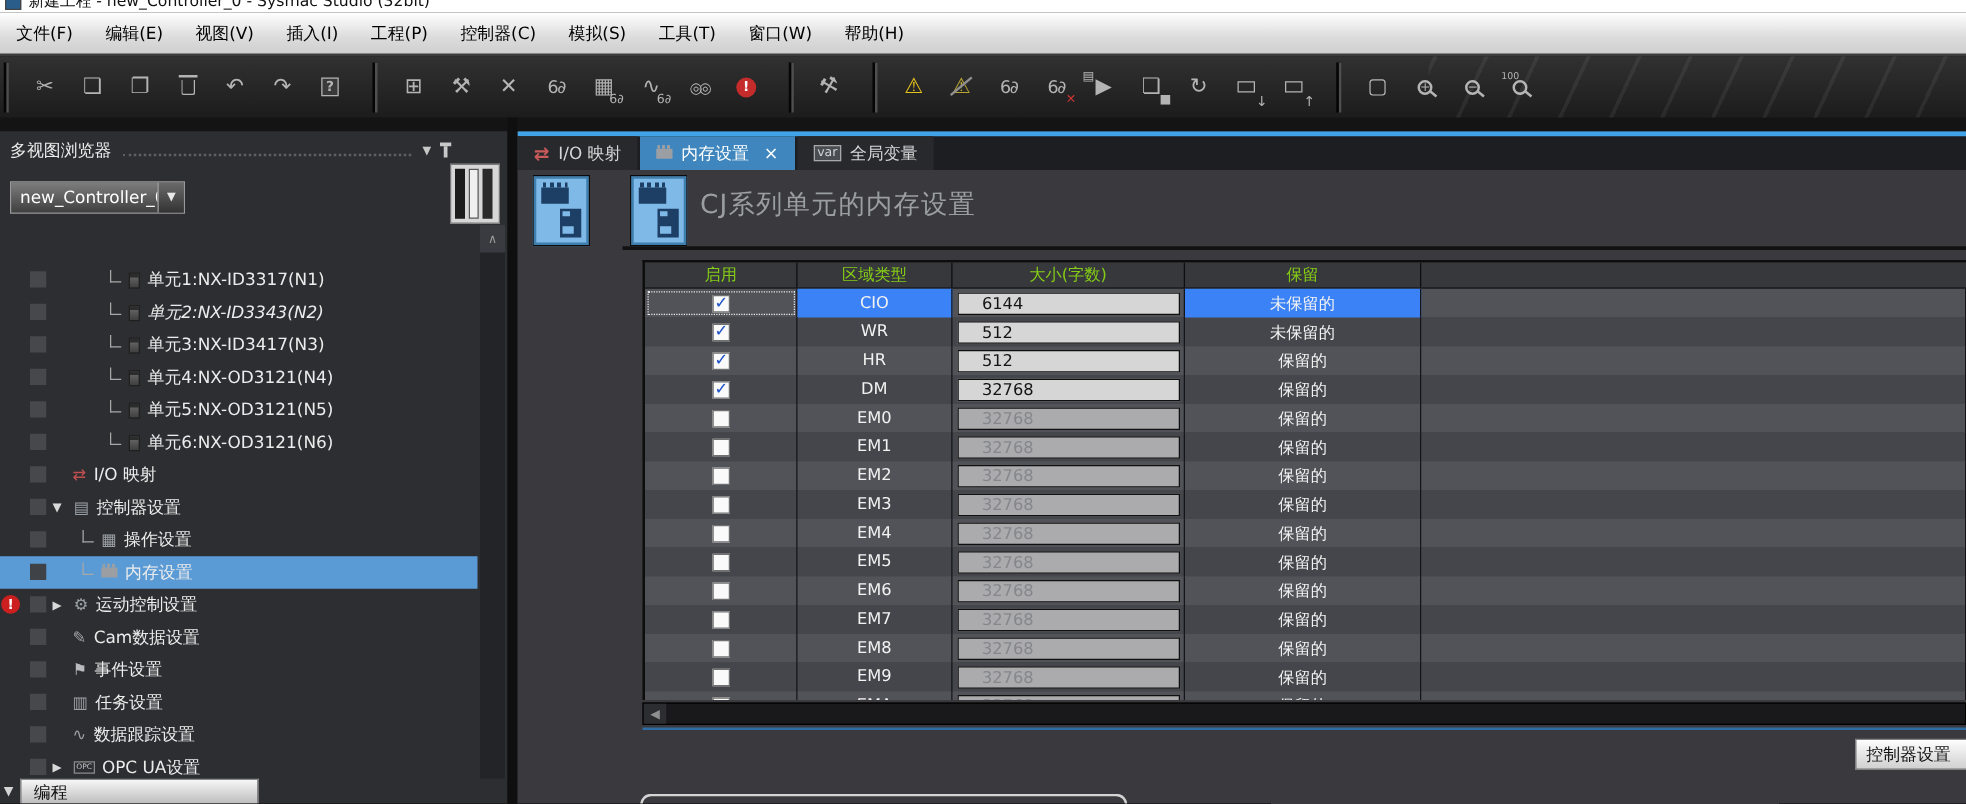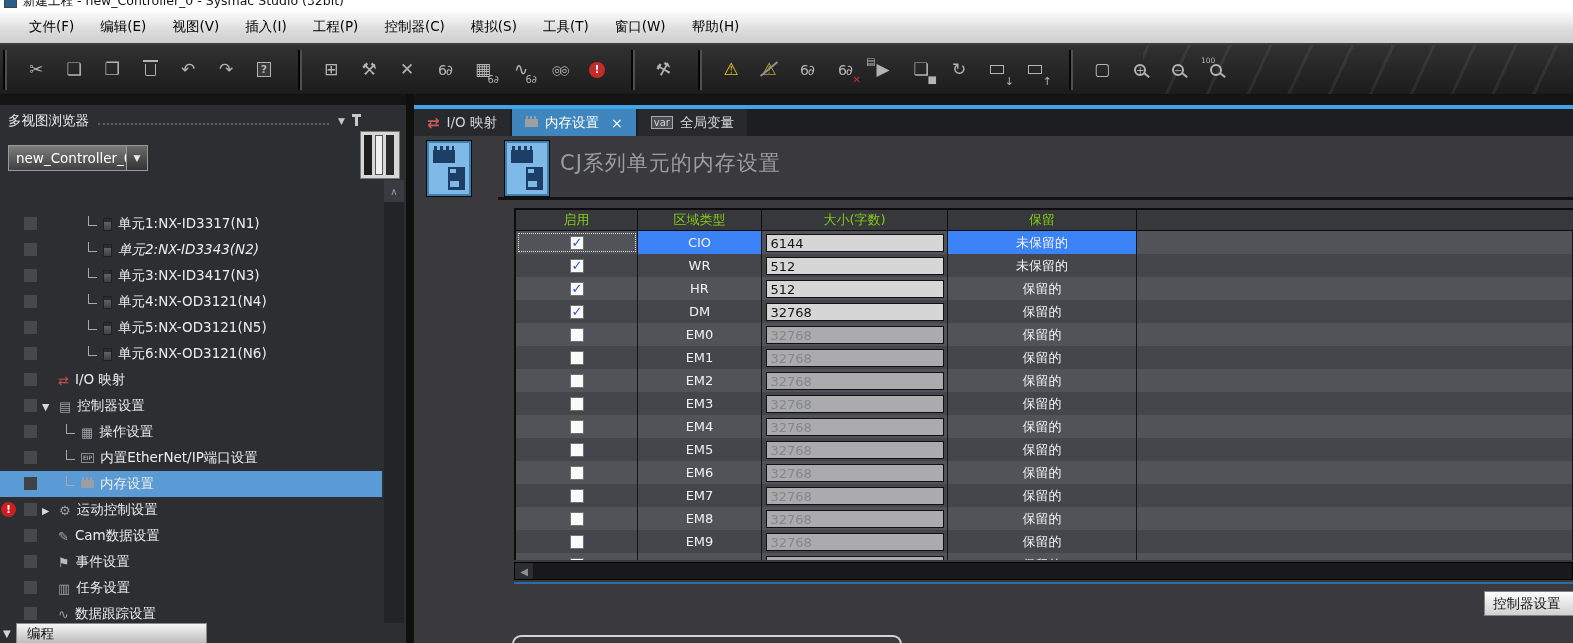--- a/index.html
+++ b/index.html
@@ -8,21 +8,21 @@
            background:#141414; font-family:"DejaVu Sans","Liberation Sans",sans-serif; }
 
   
   .titlebar{ position:absolute; left:0; top:0; width:100%; height:10px; background:#ffffff; overflow:hidden;text-align:center; }
   .titlebar .appicon{ position:absolute; left:4px; top:-5px; width:13px; height:13px; background:#2a5d8a; border:1px solid #444; }
   .titlebar .t{ position:absolute; left:23px; top:-7px; font-size:12.5px; color:#111; white-space:nowrap; }
 
   
   .menubar{ position:absolute; left:0; top:10px; width:100%; height:35px;
             background:linear-gradient(#ffffff,#dcdcdc 60%,#cfcfcf); border-bottom:2px solid #3c3c3c;
-            display:flex; align-items:center; padding-left:16px; }
+            display:flex; align-items:center; padding-left:0; }
   .menu-item{ font-size:13.5px; color:#000; padding:5px 13px; }
 
   
   .toolbar{ position:absolute; left:0; top:45px; width:100%; height:49px;
             background:linear-gradient(#313131,#1c1c1c); display:flex; align-items:center; }
   .toolbar::after{ content:""; position:absolute; right:0; top:0; width:430px; height:100%;
             background:repeating-linear-gradient(-65deg, transparent 0 34px, rgba(255,255,255,.06) 34px 37px); pointer-events:none; }
   .tb-group{ display:flex; align-items:center; height:40px; padding:0 12px; margin-left:3px;
              border-left:2px solid #050505; box-shadow:inset 2px 0 0 #4f4f4f; }
   .tb-icon{ width:26px; height:26px; margin:0 6px; display:flex; align-items:center; justify-content:center;
@@ -122,21 +122,21 @@
   .c0{ width:122px; } .c1{ width:124px; } .c2{ width:186px; } .c3{ width:189px; } .cf{ flex:1; border-right:none; }
   .trow{ height:23px; display:flex; }
   .trow.even{ background:#525359; } .trow.odd{ background:#45464b; }
   .td{ display:flex; align-items:center; justify-content:center; border-right:1px solid #151518; position:relative; }
   .td.selblue{ background:#3b82f6;justify-content:center; }
   .td.cbfocus{ outline:1px dotted #e8e8e8; outline-offset:-3px; }
   .cellfont{ font-size:13px; color:#f2f2f2; }
   .cb{ width:14px; height:14px; background:#fafafa; border:1px solid #707070; position:relative; }
   .cb.checked::after{ content:"✓"; position:absolute; left:1px; top:-2px; font-size:13px; font-weight:bold; color:#2255c8; }
   .size-input{ display:block; width:178px; height:18px; background:#d6d6d6; border:1px solid #101010;
-               font-size:13px; color:#141414; padding:0 4px; line-height:17px; text-align:left; overflow:hidden; }
+               font-size:13px; color:#141414; padding:0 19px; line-height:17px; text-align:left; overflow:hidden; }
   .size-input.disabled{ background:#ababad; color:#85878a; }
 
   .hscroll{ position:absolute; left:100px; right:0; top:457px; height:18px; background:#19191b; border:1px solid #000;
             display:flex; align-items:center; }
   .hs-btn{ width:18px; height:16px; background:#2c2d31; color:#8f8f8f; font-size:10px;
            display:flex; align-items:center; justify-content:center; }
   .blue-line{ position:absolute; left:100px; right:0; top:477px; height:2px; background:#2e6ca3; }
 
   .restore-btn{ position:absolute; left:1070px; top:486px; width:104px; height:25px;
                 background:linear-gradient(#fdfdfd,#d0d0d0); border:1px solid #828282;
@@ -359,28 +359,20 @@
           </span>
         </div>
         <div class="tree-row">
           <span class="sq"></span>
           <span class="row-content" style="padding-left: 24px;">
             <span class="conn"></span>
             <span class="tico" style="color: rgb(154, 160, 166);">▦</span>
             <span>操作设置</span>
           </span>
         </div>
-        <div class="tree-row">
-          <span class="sq"></span>
-          <span class="row-content" style="padding-left: 24px;">
-            <span class="conn"></span>
-            <span class="badge-ico">EIP</span>
-            <span>内置EtherNet/IP端口设置</span>
-          </span>
-        </div>
         <div class="tree-row selected">
           <span class="sq"></span>
           <span class="row-content" style="padding-left: 24px;">
             <span class="conn"></span>
             <span class="memchip"></span>
             <span>内存设置</span>
           </span>
         </div>
         <div class="tree-row">
           <span class="err-badge">!</span>

